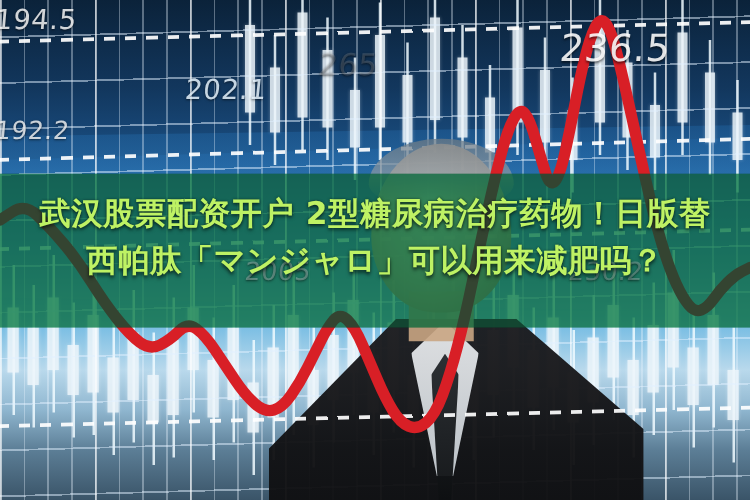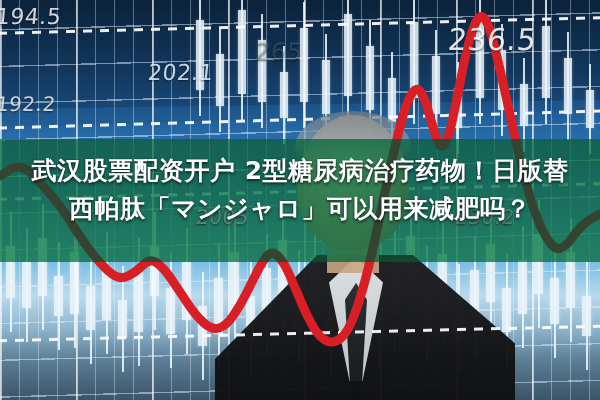--- a/index.html
+++ b/index.html
@@ -141,21 +141,21 @@
   #wm-2021{left:148px;top:60px;font-size:22px;transform:skewX(-6deg);color:rgba(230,245,255,.85);}
   #wm-2365{left:448px;top:22px;font-size:30px;transform:skewX(-6deg);color:rgba(255,255,255,.88);}
   #wm-2005{left:196px;top:205px;font-size:20px;transform:skewX(-6deg);color:rgba(255,255,255,.30);}
   #wm-230{left:455px;top:205px;font-size:20px;transform:skewX(-6deg);color:rgba(255,255,255,.26);}
   #wm-ghost{left:255px;top:38px;font-size:24px;color:rgba(255,255,255,.16);transform:skewX(-6deg);}
 
   
   #headline{
     position:absolute;left:0;right:0;top:152px;
     text-align:center;
-    color:#ffffff;
+    color:#bef264;
     font-family:"DejaVu Sans","Liberation Sans",sans-serif;
     font-weight:700;
     font-size:25px;
     line-height:38px;
     letter-spacing:.5px;
     text-shadow:
       0 2px 3px rgba(0,0,0,.55),
       0 0 2px rgba(0,0,0,.45);
     padding:0 6px;
   }

